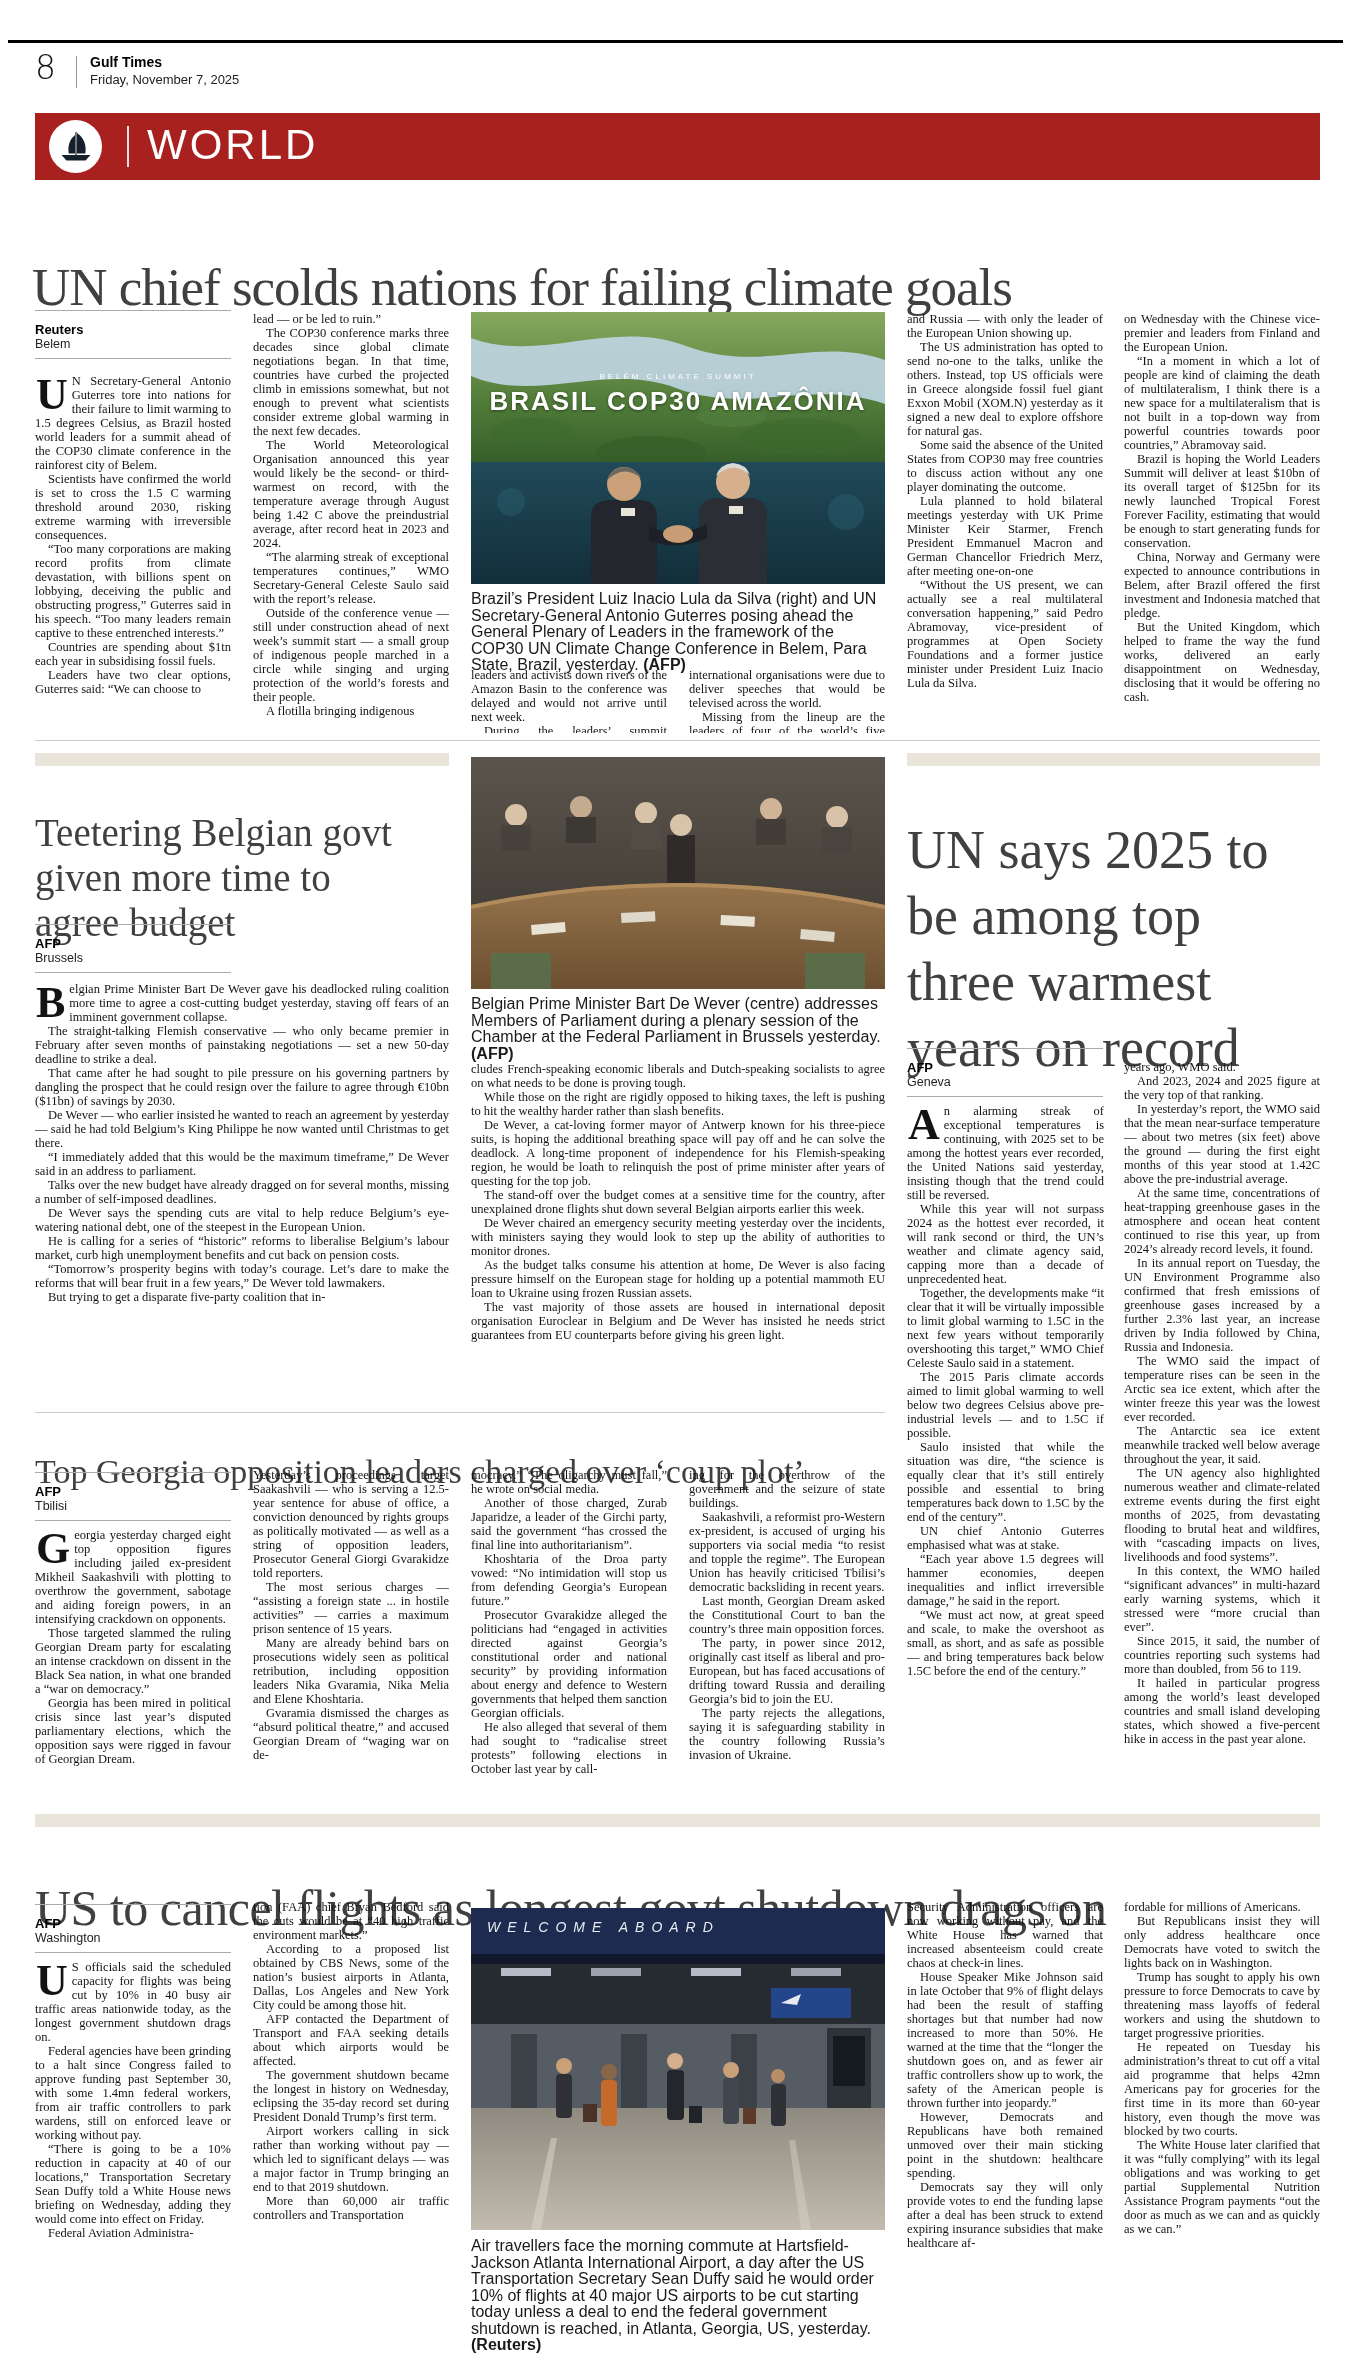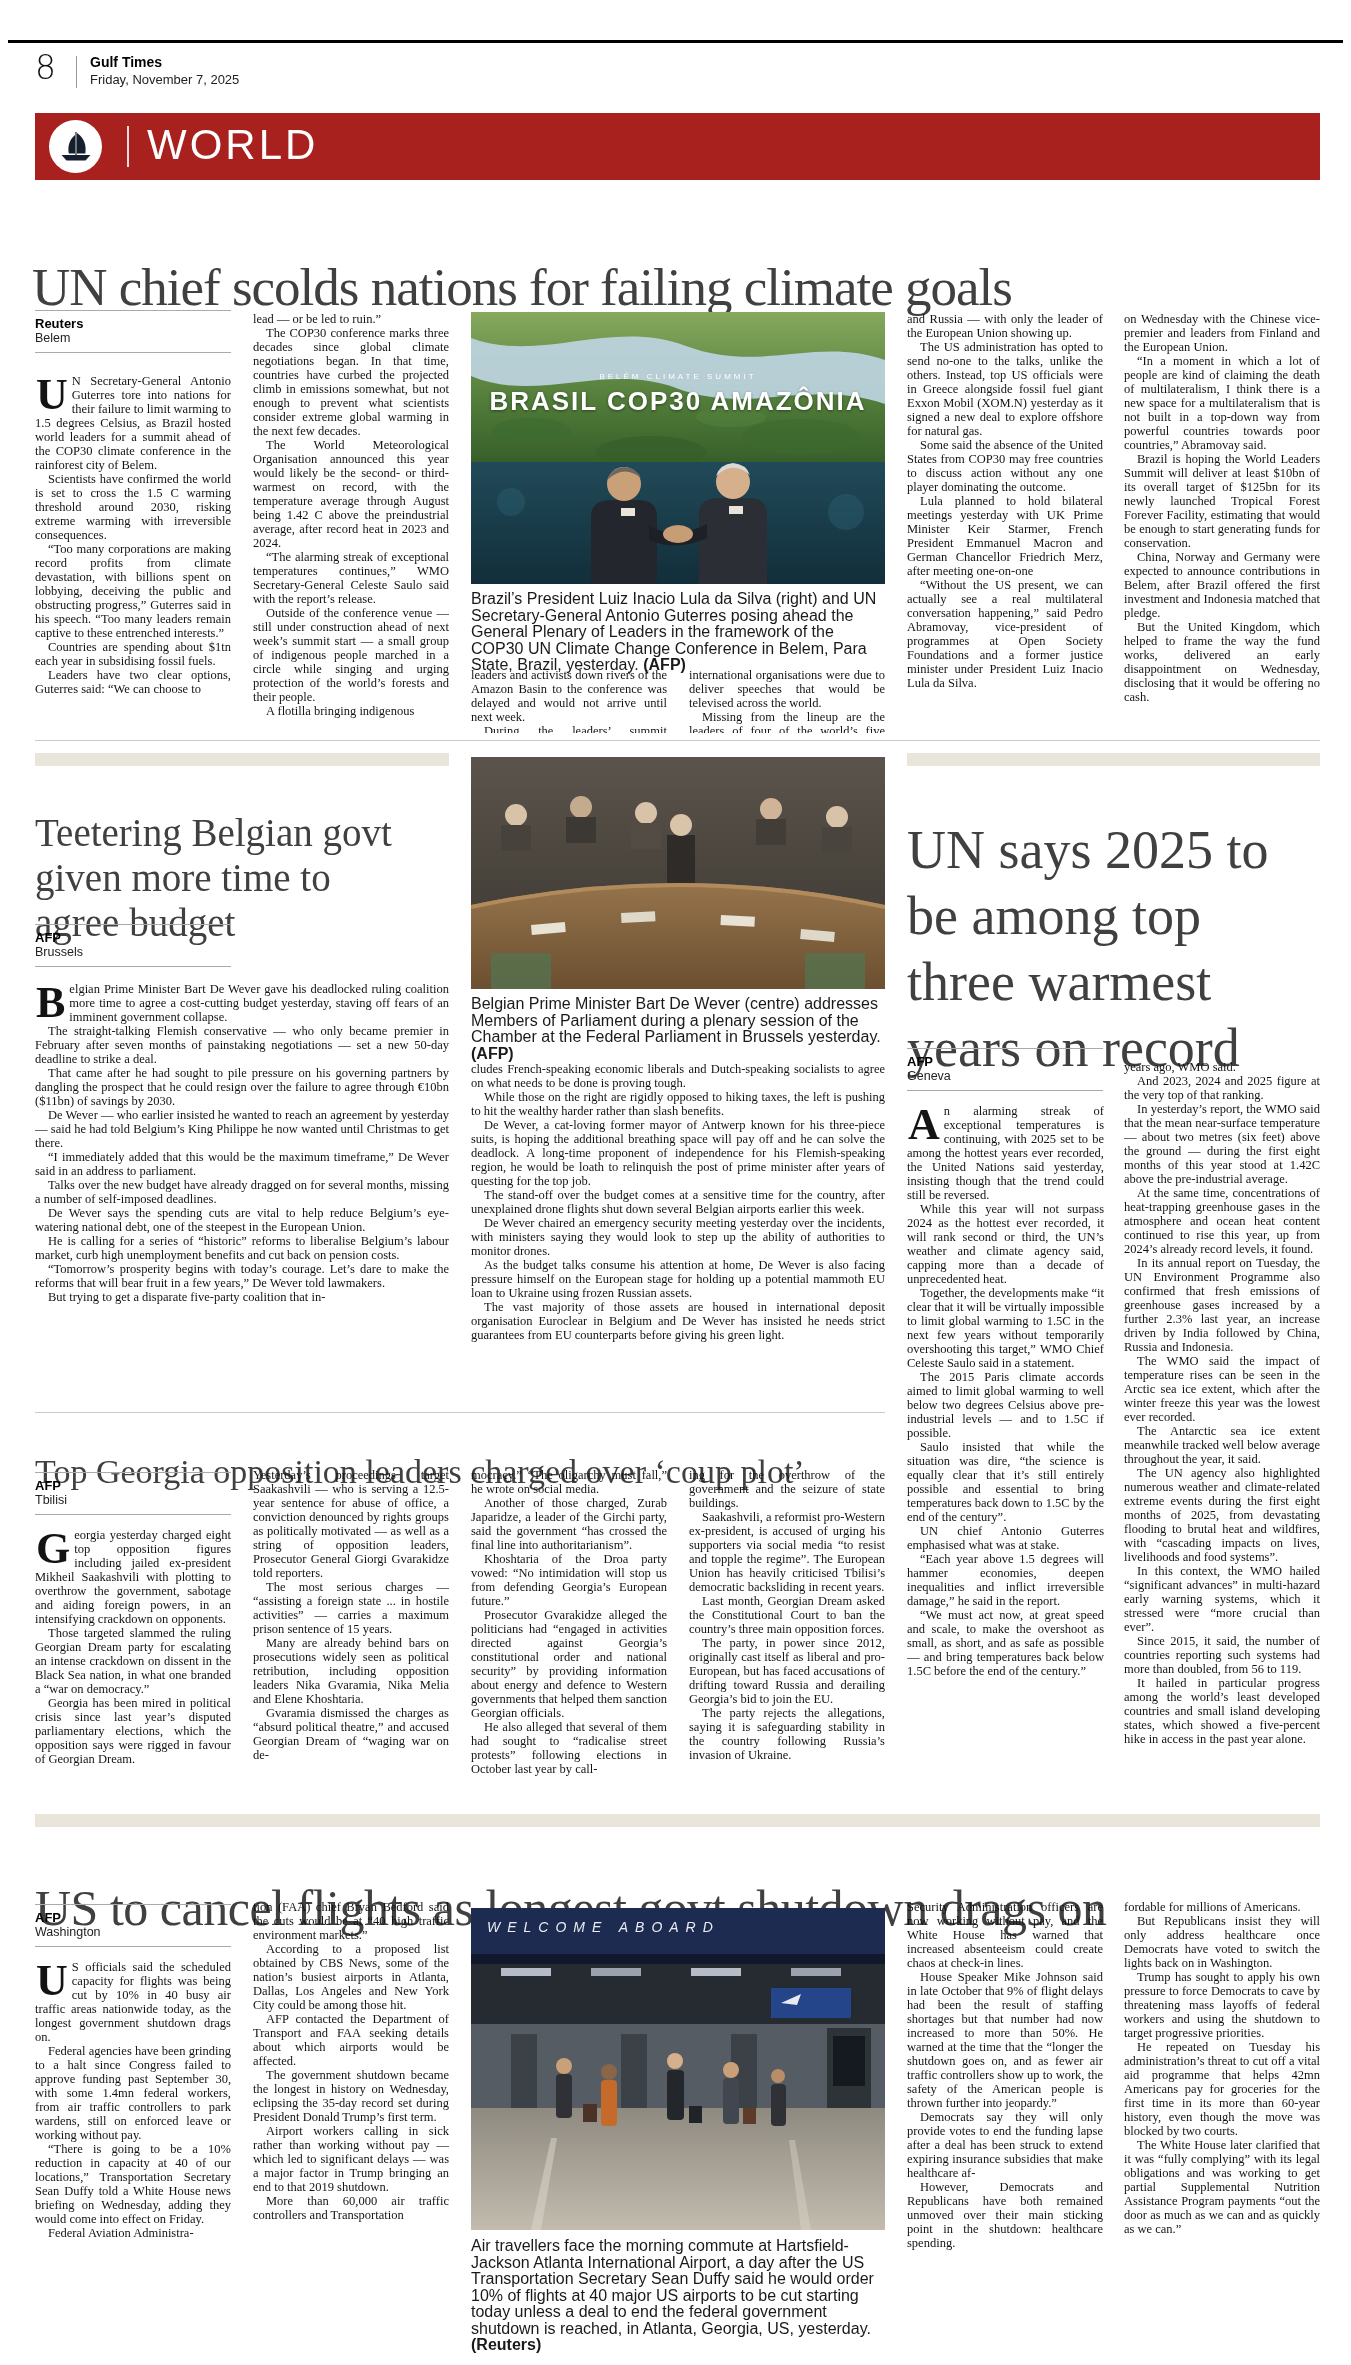--- a/index.html
+++ b/index.html
@@ -19,21 +19,21 @@
   .bannertitle{position:absolute;left:112px;top:8px;font-family:"Liberation Sans",sans-serif;font-size:42px;letter-spacing:3px;color:#fff;font-weight:300;}
   
   .hl{position:absolute;font-family:"Liberation Serif",serif;font-weight:normal;color:#404040;}
   .hl1{font-size:53px;line-height:58px;letter-spacing:-1px;}
   .hl2{font-size:39px;line-height:45px;}
   .hl3{font-size:54px;line-height:66px;}
   .hl4{font-size:34px;line-height:40px;}
   .hl5{font-size:50px;line-height:56px;letter-spacing:-0.5px;}
   
   .byline{position:absolute;width:196px;border-top:1px solid #aaa;border-bottom:1px solid #aaa;
-          padding:5px 0 6px 0;font-family:"Liberation Sans",sans-serif;}
+          padding:11px 0 6px 0;font-family:"Liberation Sans",sans-serif;}
   .byline .agency{font-size:13px;font-weight:bold;line-height:15px;color:#000;}
   .byline .place{font-size:12.5px;line-height:15px;color:#222;}
   
   .bc{position:absolute;font-size:12.5px;line-height:14px;text-align:justify;overflow:hidden;color:#131313;}
   .bc p{margin:0;text-indent:13px;}
   .bc.nc p:first-child{text-indent:0;}
   .bc.dc p:first-child::first-letter{float:left;font-size:44px;line-height:33px;padding:4px 4px 0 1px;font-weight:bold;}
   
   .photo{position:absolute;overflow:hidden;background:#777;}
   .photo svg{display:block;}
@@ -359,22 +359,22 @@
     <span class="overlay-board">WELCOME ABOARD</span>
   </figure>
   <figcaption class="caption" style="left:471px;top:2238px;width:414px;">
     <span>Air travellers face the morning commute at Hartsfield-Jackson Atlanta International Airport, a day after the US Transportation Secretary Sean Duffy said he would order 10% of flights at 40 major US airports to be cut starting today unless a deal to end the federal government shutdown is reached, in Atlanta, Georgia, US, yesterday.</span>
     <b class="credit">(Reuters)</b>
   </figcaption>
 
   <div class="bc nc" style="left:907px;top:1900px;width:196px;height:445px;">
       <p>Security Administration officers are now working without pay, and the White House has warned that increased absenteeism could create chaos at check-in lines.</p>
       <p>House Speaker Mike Johnson said in late October that 9% of flight delays had been the result of staffing shortages but that number had now increased to more than 50%. He warned at the time that the “longer the shutdown goes on, and as fewer air traffic controllers show up to work, the safety of the American people is thrown further into jeopardy.”</p>
+      <p>However, Democrats and Republicans have both remained unmoved over their main sticking point in the shutdown: healthcare spending.</p>
       <p>Democrats say they will only provide votes to end the funding lapse after a deal has been struck to extend expiring insurance subsidies that make healthcare af-</p>
-      <p>However, Democrats and Republicans have both remained unmoved over their main sticking point in the shutdown: healthcare spending.</p>
     </div>
   <div class="bc nc" style="left:1124px;top:1900px;width:196px;height:445px;">
       <p>fordable for millions of Americans.</p>
       <p>But Republicans insist they will only address healthcare once Democrats have voted to switch the lights back on in Washington.</p>
       <p>Trump has sought to apply his own pressure to force Democrats to cave by threatening mass layoffs of federal workers and using the shutdown to target progressive priorities.</p>
       <p>He repeated on Tuesday his administration’s threat to cut off a vital aid programme that helps 42mn Americans pay for groceries for the first time in its more than 60-year history, even though the move was blocked by two courts.</p>
       <p>The White House later clarified that it was “fully complying” with its legal obligations and was working to get partial Supplemental Nutrition Assistance Program payments “out the door as much as we can and as quickly as we can.”</p>
     </div>
 
 </div>

